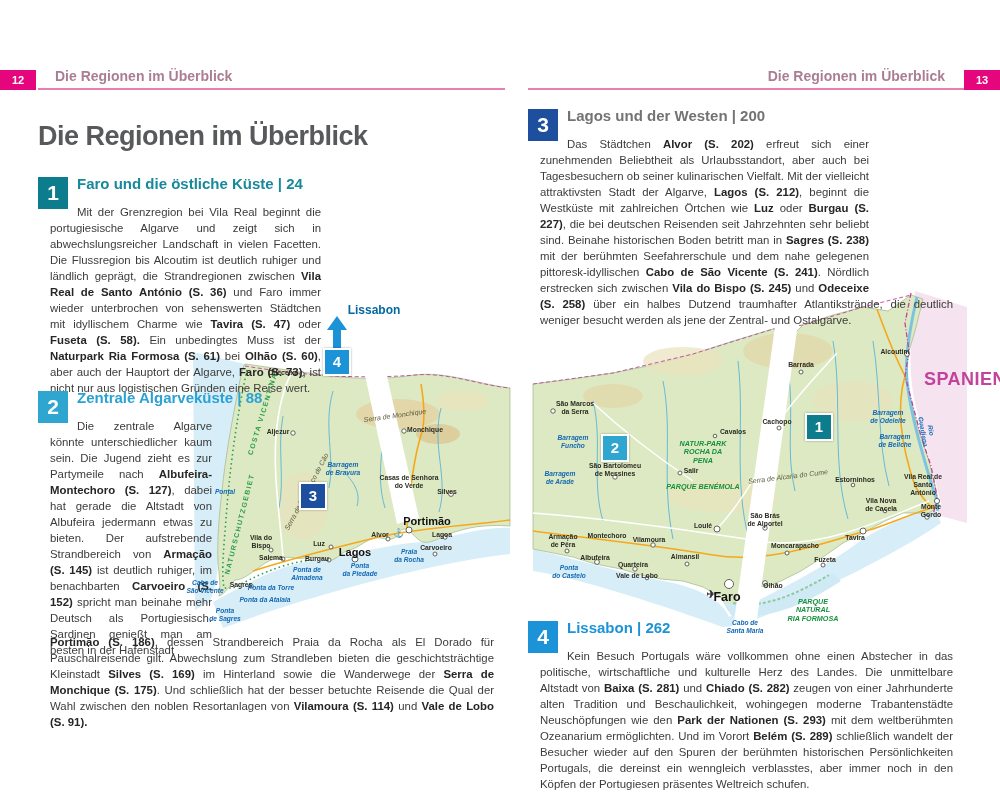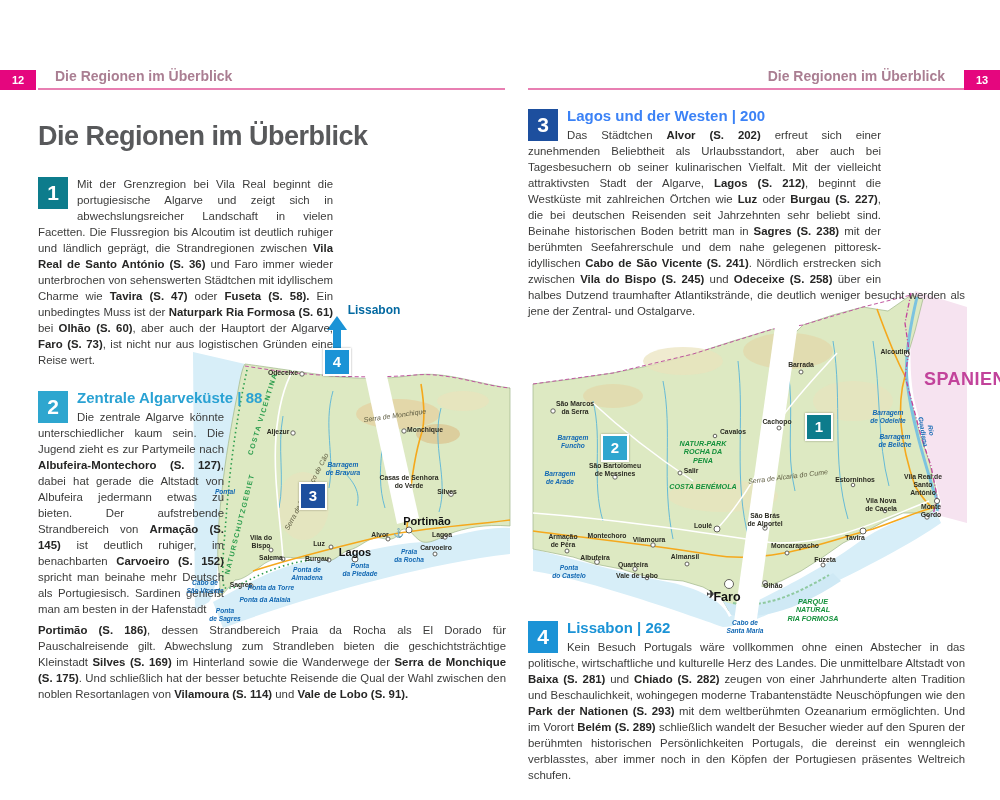--- a/index.html
+++ b/index.html
@@ -10,26 +10,26 @@
            font-weight:bold;font-size:11px;display:flex;align-items:center;justify-content:center;}
   .runhead{position:absolute;top:68px;font-size:14px;font-weight:bold;color:#aa7e92;}
   .headrule{position:absolute;top:88px;height:2px;background:#e87fb2;}
   
   .maintitle{position:absolute;left:38px;top:103px;font-size:27px;font-weight:bold;color:#58595b;letter-spacing:-.5px;}
   
   .sec{position:absolute;font-size:11.4px;line-height:16px;text-align:justify;}
   .nbox{float:left;width:30px;height:32px;margin:1px 9px 2px 0;color:#fff;font-weight:bold;
         font-size:21px;display:flex;align-items:center;justify-content:center;}
   .sec h2{margin:0 0 3px 0;font-size:15px;font-weight:bold;white-space:nowrap;}
-  .sec p{margin:0;}
+  .sec p{margin:12px;}
   .sec b{color:#262625;}
   .sp-r{float:right;}
   .c-teal{color:#18899b}.b-teal{background:#0d7c8c}
   .c-lblue{color:#2aa2d3}.b-lblue{background:#2ea6cf}
-  .c-dblue{color:#3b82f6}.b-dblue{background:#1d4f9e}
+  .c-dblue{color:#737373}.b-dblue{background:#1d4f9e}
   .c-blue{color:#1b93d6}.b-blue{background:#1b93d6}
   
   .map{position:absolute;overflow:visible;}
   .map svg{position:absolute;left:0;top:0;overflow:visible;}
   .ml{position:absolute;transform:translate(-50%,-50%);white-space:pre-line;text-align:center;
       line-height:1.18;font-weight:bold;font-size:6.8px;color:#2b2b22;z-index:3;}
   .ml.city{font-size:11px;color:#111;}
   .ml.city2{font-size:12.5px;color:#111;margin-top:24px;}
   .ml.water{color:#1268b3;font-style:italic;font-size:6.6px;}
   .ml.park{color:#15913c;font-style:italic;font-size:7.2px;}
@@ -52,20 +52,21 @@
   <div class="headrule" style="left:38px;width:467px;"></div>
 
   <div class="pagenum" style="left:964px;">13</div>
   <div class="runhead" style="right:55px;">Die Regionen im Überblick</div>
   <div class="headrule" style="left:528px;width:436px;"></div>
 
   <h1 class="maintitle">Die Regionen im Überblick</h1>
 
   <div class="sec" style="left:38px;top:176px;width:467px;z-index:2;">
     <div class="nbox b-teal">1</div>
+    <h2 class="c-teal">Faro und die östliche Küste | 24</h2>
     <p><span class="sp-r" style="width:172px;height:120px;margin-top:46px;"></span><span><span>Mit der Grenzregion bei Vila Real beginnt die portugiesische Algarve und zeigt sich in abwechslungsreicher Landschaft in vielen Facetten. Die Flussregion bis Alcoutim ist deutlich ruhiger und ländlich geprägt, die Strandregionen zwischen </span><b>Vila Real de Santo António (S. 36)</b><span> und Faro immer wieder unterbrochen von sehenswerten Städtchen mit idyllischem Charme wie </span><b>Tavira (S. 47)</b><span> oder </span><b>Fuseta (S. 58).</b><span> Ein unbedingtes Muss ist der </span><b>Naturpark Ria Formosa (S. 61)</b><span> bei </span><b>Olhão (S. 60)</b><span>, aber auch der Hauptort der Algarve, </span><b>Faro (S. 73)</b><span>, ist nicht nur aus logistischen Gründen eine Reise wert.</span></span></p>
   </div>
 
   <div class="sec" style="left:38px;top:390px;width:186px;z-index:2;">
     <div class="nbox b-lblue">2</div>
     <h2 class="c-lblue">Zentrale Algarveküste | 88</h2>
     <p><span>Die zentrale Algarve könnte unterschiedlicher kaum sein. Die Jugend zieht es zur Partymeile nach </span><b>Albufeira-Montechoro (S. 127)</b><span>, dabei hat gerade die Altstadt von Albufeira jedermann etwas zu bieten. Der aufstrebende Strandbereich von </span><b>Armação (S. 145)</b><span> ist deutlich ruhiger, im benachbarten </span><b>Carvoeiro (S. 152)</b><span> spricht man beinahe mehr Deutsch als Portugiesisch. Sardinen genießt man am besten in der Hafenstadt</span></p>
   </div>
   <div class="sec" style="left:38px;top:622px;width:468px;z-index:2;">
     <p><b>Portimão (S. 186)</b><span>, dessen Strandbereich Praia da Rocha als El Dorado für Pauschalreisende gilt. Abwechslung zum Strandleben bieten die geschichtsträchtige Kleinstadt </span><b>Silves (S. 169)</b><span> im Hinterland sowie die Wanderwege der </span><b>Serra de Monchique (S. 175)</b><span>. Und schließlich hat der besser betuchte Reisende die Qual der Wahl zwischen den noblen Resortanlagen von </span><b>Vilamoura (S. 114)</b><span> und </span><b>Vale de Lobo (S. 91).</b></p>
@@ -265,21 +266,21 @@
       <span class="ml water" style="left: 355px; top: 136px;">Barragem
 de Odeleite</span>
       <span class="ml water" style="left: 362px; top: 160px;">Barragem
 de Beliche</span>
       <span class="ml water" style="left: 394px; top: 150px; transform: translate(-50%, -50%) rotate(80deg);">Rio Guadiana</span>
       <span class="ml " style="left: 82px; top: 189px;">São Bartolomeu
 de Messines</span>
       <span class="ml " style="left: 158px; top: 190px;">Salir</span>
       <span class="ml water" style="left: 27px; top: 197px;">Barragem
 de Arade</span>
-      <span class="ml park" style="left: 170px; top: 206px;">COSTA BENÉMOLA</span>
+      <span class="ml park" style="left: 170px; top: 206px;">PARQUE BENÉMOLA</span>
       <span class="ml range" style="left: 255px; top: 196px; transform: translate(-50%, -50%) rotate(-7deg);">Serra de Alcaria do Cume</span>
       <span class="ml " style="left: 322px; top: 199px;">Estorninhos</span>
       <span class="ml " style="left: 390px; top: 204px;">Vila Real de
 Santo António</span>
       <span class="ml " style="left: 348px; top: 224px;">Vila Nova
 de Cacela</span>
       <span class="ml " style="left: 398px; top: 230px;">Monte
 Gordo</span>
       <span class="ml " style="left: 322px; top: 257px;">Tavira</span>
       <span class="ml " style="left: 232px; top: 239px;">São Brás

